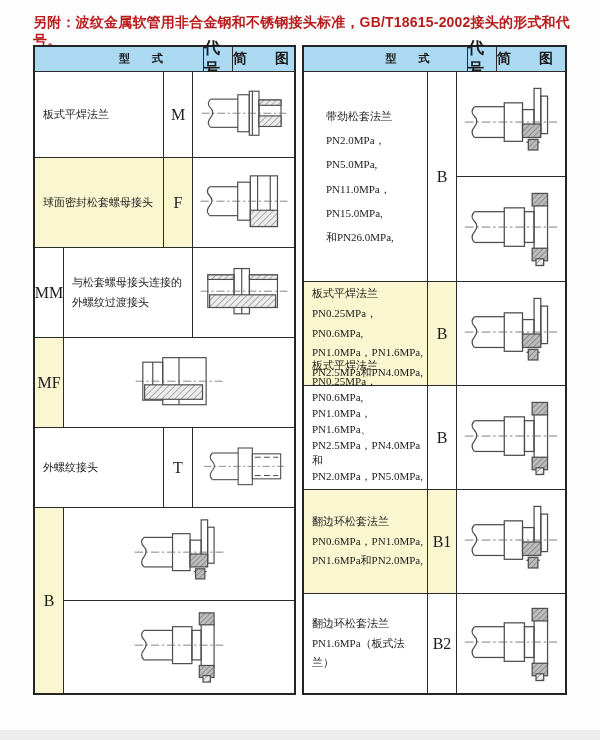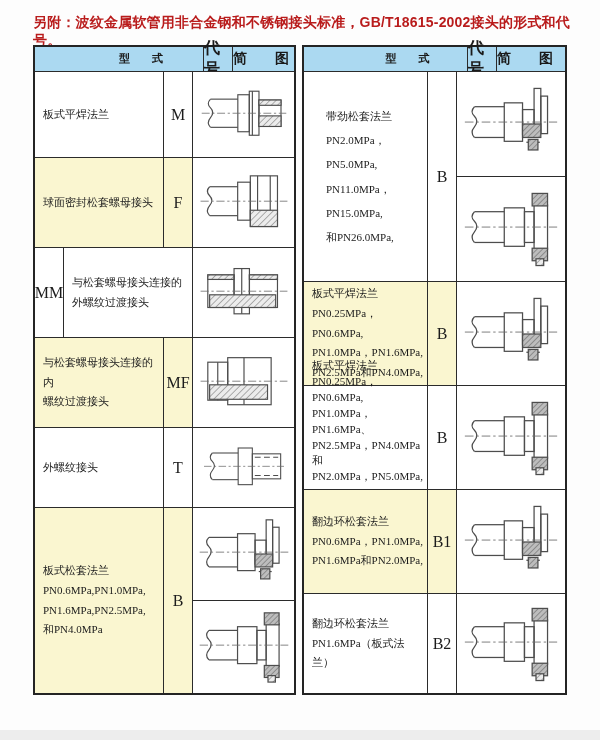--- a/index.html
+++ b/index.html
@@ -186,22 +186,20 @@
     <div class="cell c-diag">
         <div class="sub">
       <svg class="dsvg" viewBox="0 0 104 84" width="96" height="76">
             <use href="#dg-mm"></use>
           </svg>
     </div>
       </div>
   </div>
 
   <div class="row lr3">
-    <div class="cell c-name yellow">与松套螺母接头连接的内
-螺纹过渡接头</div>
     <div class="cell c-code yellow">MF</div>
     <div class="cell c-diag">
         <div class="sub">
       <svg class="dsvg" viewBox="0 0 104 84" width="96" height="76">
             <use href="#dg-mf"></use>
           </svg>
     </div>
       </div>
   </div>
 
@@ -211,24 +209,20 @@
     <div class="cell c-diag">
         <div class="sub">
       <svg class="dsvg" viewBox="0 0 104 84" width="96" height="70">
             <use href="#dg-t"></use>
           </svg>
     </div>
       </div>
   </div>
 
   <div class="row lr5">
-    <div class="cell c-name yellow">板式松套法兰
-PN0.6MPa,PN1.0MPa,
-PN1.6MPa,PN2.5MPa,
-和PN4.0MPa</div>
     <div class="cell c-code yellow">B</div>
     <div class="cell c-diag">
       <div class="sub">
         <svg class="dsvg" viewBox="0 0 104 84" width="96" height="80">
             <use href="#dg-fa"></use>
           </svg>
       </div>
       <div class="sub">
         <svg class="dsvg" viewBox="0 0 104 84" width="96" height="80">
             <use href="#dg-fb"></use>

